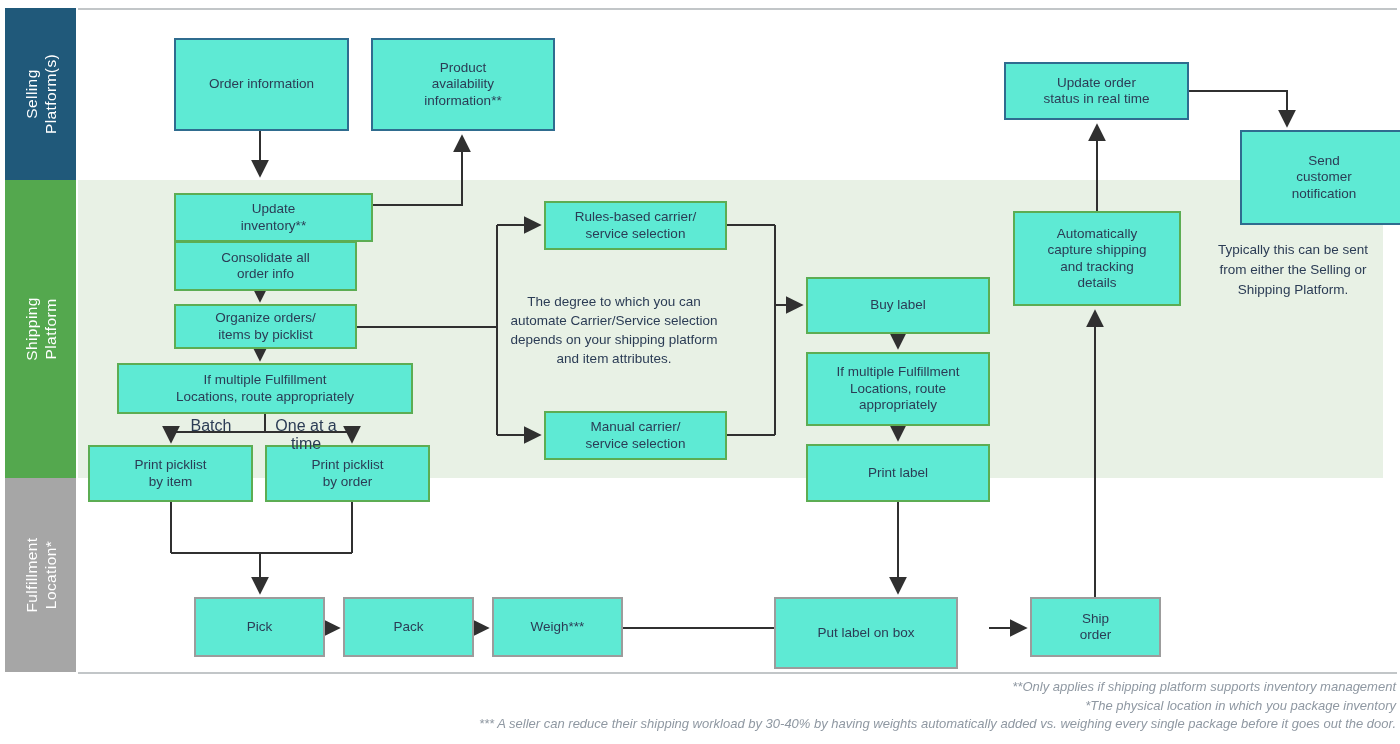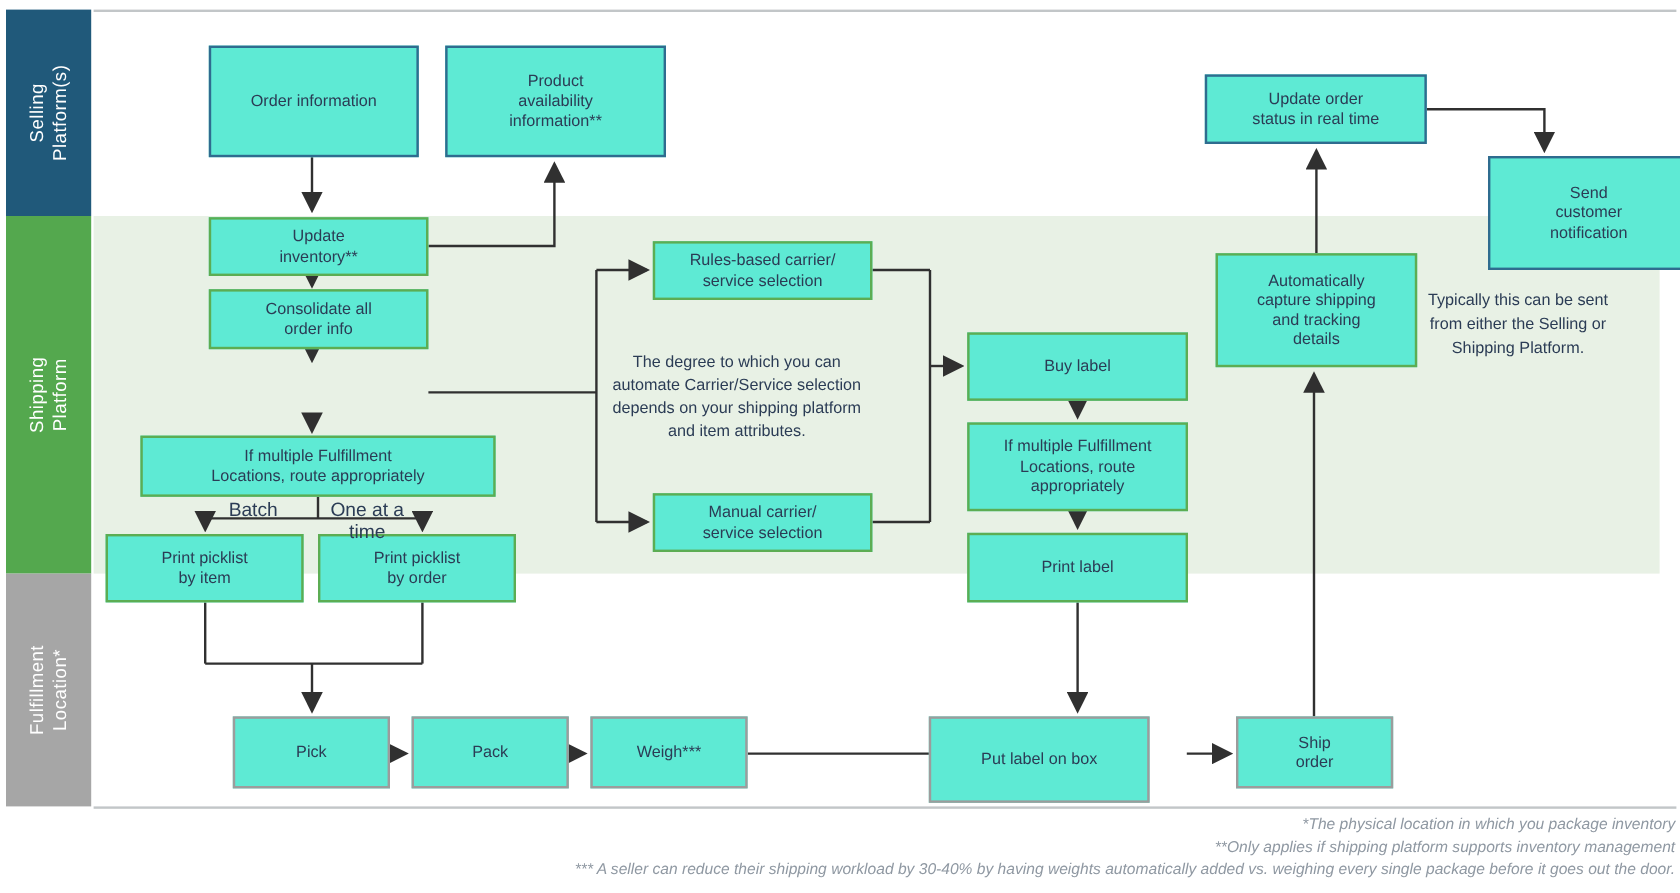--- a/index.html
+++ b/index.html
@@ -111,24 +111,26 @@
   <div class="box blue" style="left:174px;top:38px;width:175px;height:93px">Order information</div>
   <div class="box blue" style="left:371px;top:38px;width:184px;height:93px">Product
 availability
 information**</div>
   <div class="box blue" style="left:1004px;top:62px;width:185px;height:58px">Update order
 status in real time</div>
   <div class="box blue" style="left:1240px;top:130px;width:168px;height:95px">Send
 customer
 notification</div>
 
-  <div class="box green" style="left:174px;top:181px;width:183px;height:49px">Update
+  <div class="box green" style="left:174px;top:193px;width:199px;height:49px">Update
 inventory**</div>
   <div class="box green" style="left:174px;top:241px;width:183px;height:50px">Consolidate all
 order info</div>
+  <div class="box green" style="left:174px;top:304px;width:183px;height:45px">Organize orders/
+items by picklist</div>
   <div class="box green" style="left:117px;top:363px;width:296px;height:51px">If multiple Fulfillment
 Locations, route appropriately</div>
   <div class="box green" style="left:88px;top:445px;width:165px;height:57px">Print picklist
 by item</div>
   <div class="box green" style="left:265px;top:445px;width:165px;height:57px">Print picklist
 by order</div>
   <div class="box green" style="left:544px;top:201px;width:183px;height:49px">Rules-based carrier/
 service selection</div>
   <div class="box green" style="left:544px;top:411px;width:183px;height:49px">Manual carrier/
 service selection</div>
@@ -149,23 +151,23 @@
   <div class="box gray" style="left:1030px;top:597px;width:131px;height:60px">Ship
 order</div>
 
   <div class="edge-label" style="left:183px;top:417px;width:56px">Batch</div>
   <div class="edge-label" style="left:265px;top:417px;width:82px">One at a time</div>
 
   <div class="note" style="left:464px;top:292px;width:300px">The degree to which you can
 automate Carrier/Service selection
 depends on your shipping platform
 and item attributes.</div>
-  <div class="note" style="left:1160px;top:240px;width:210px;line-height:20px">Typically this can be sent
+  <div class="note" style="left:1188px;top:240px;width:210px;line-height:20px">Typically this can be sent
 from either the Selling or
 Shipping Platform.</div>
 
   <div class="footnotes">
+    <div>**Only applies if shipping platform supports inventory management</div>
     <div>*The physical location in which you package inventory</div>
-    <div>**Only applies if shipping platform supports inventory management</div>
     <div>*** A seller can reduce their shipping workload by 30-40% by having weights automatically added vs. weighing every single package before it goes out the door.</div>
   </div>
 
 </div>
 
 </body></html>

